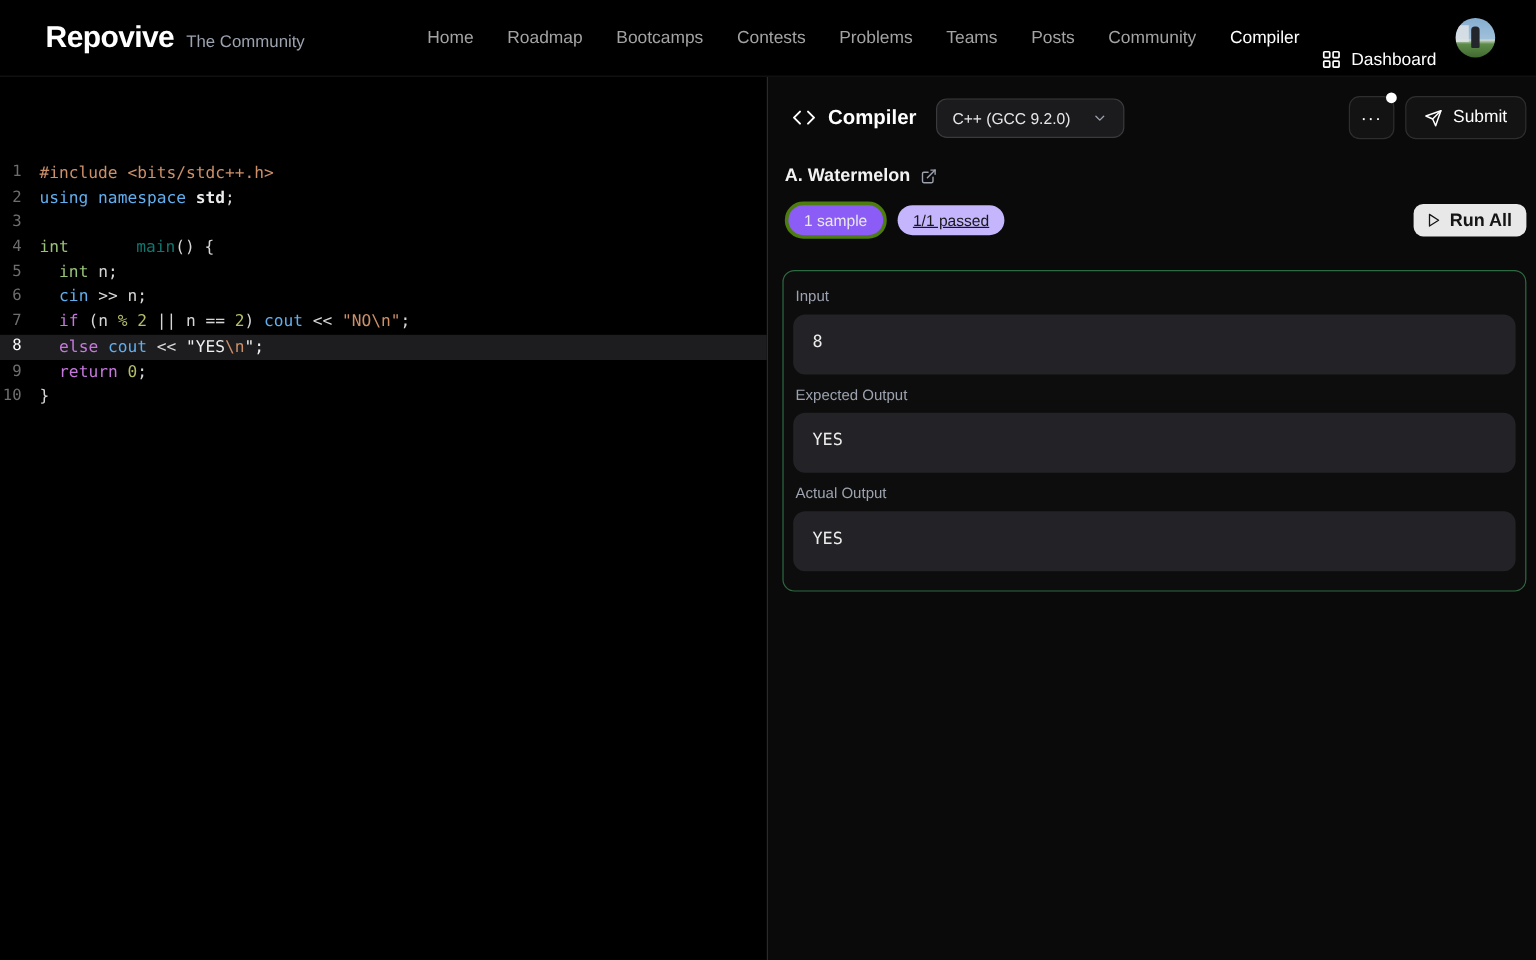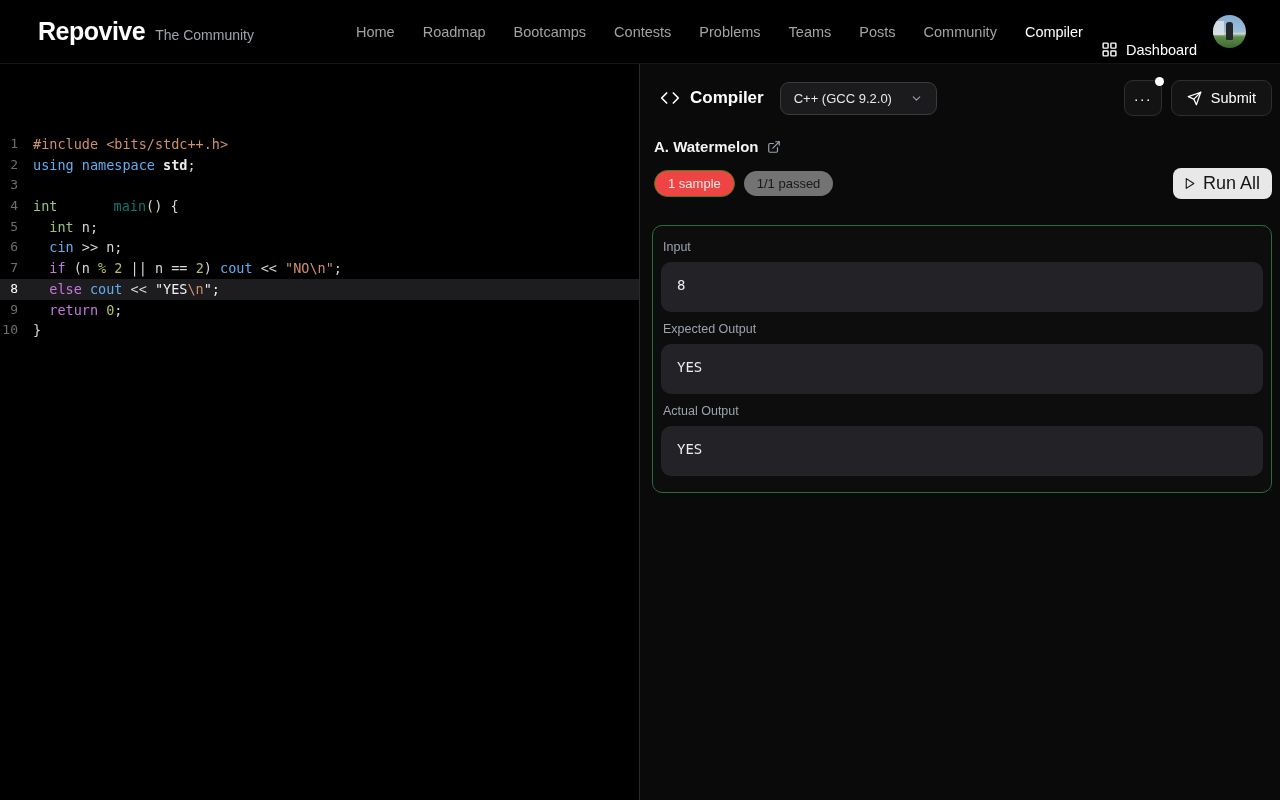--- a/index.html
+++ b/index.html
@@ -87,26 +87,26 @@
     background:#131313; border:1px solid #2e2e2e; border-radius:9px;
     padding:0 15px; font-size:14.5px; color:#fff; cursor:pointer;
   }
 
   .problem-row { display:flex; align-items:center; gap:9px; margin:0 0 13px 2px; }
   .problem-name { font-size:15px; font-weight:700; color:#f3f3f3; }
   .ext-icon { cursor:pointer; display:flex; }
 
   .tabs-row { display:flex; align-items:center; margin:0 0 26px 2px; }
   .pill { border-radius:999px; padding:5px 13px; font-size:13px; white-space:nowrap; }
-  .pill-sample { border:1px solid #4d7c0f; background:#ef4444; color:#e8e8e8; cursor:pointer;text-align:center; }
-  .pill-passed { background:#737373; color:#18181b; margin-left:9px; font-weight:500; }
+  .pill-sample { border:3px solid #4d7c0f; background:#8b5cf6; color:#e8e8e8; cursor:pointer;text-align:center; }
+  .pill-passed { background:#c4b5fd; color:#18181b; margin-left:9px; font-weight:500;text-decoration:underline; }
   .runall-btn {
     margin-left:auto; display:flex; align-items:center; gap:7px;
     background:#e8e8e8; color:#151515; border:none; border-radius:8px;
-    padding:5px 12px 5px 10px; font-size:18px; font-weight:400; cursor:pointer;
+    padding:5px 12px 5px 10px; font-size:15px; font-weight:700; cursor:pointer;
   }
 
   .test-card { border:1px solid #2d6a41; border-radius:10px; background:#0d0d0d; overflow:hidden; }
   .test-header {
     display:flex; align-items:center; gap:9px; padding:12px 14px;
     border-bottom:1px solid #1c1c1c; cursor:pointer;
   }
   .test-title { font-size:14px; color:#f0f0f0; }
   .metrics { margin-left:auto; display:flex; gap:10px; font-size:12.5px; }
   .metric-time { color:#a3a3a3; }

